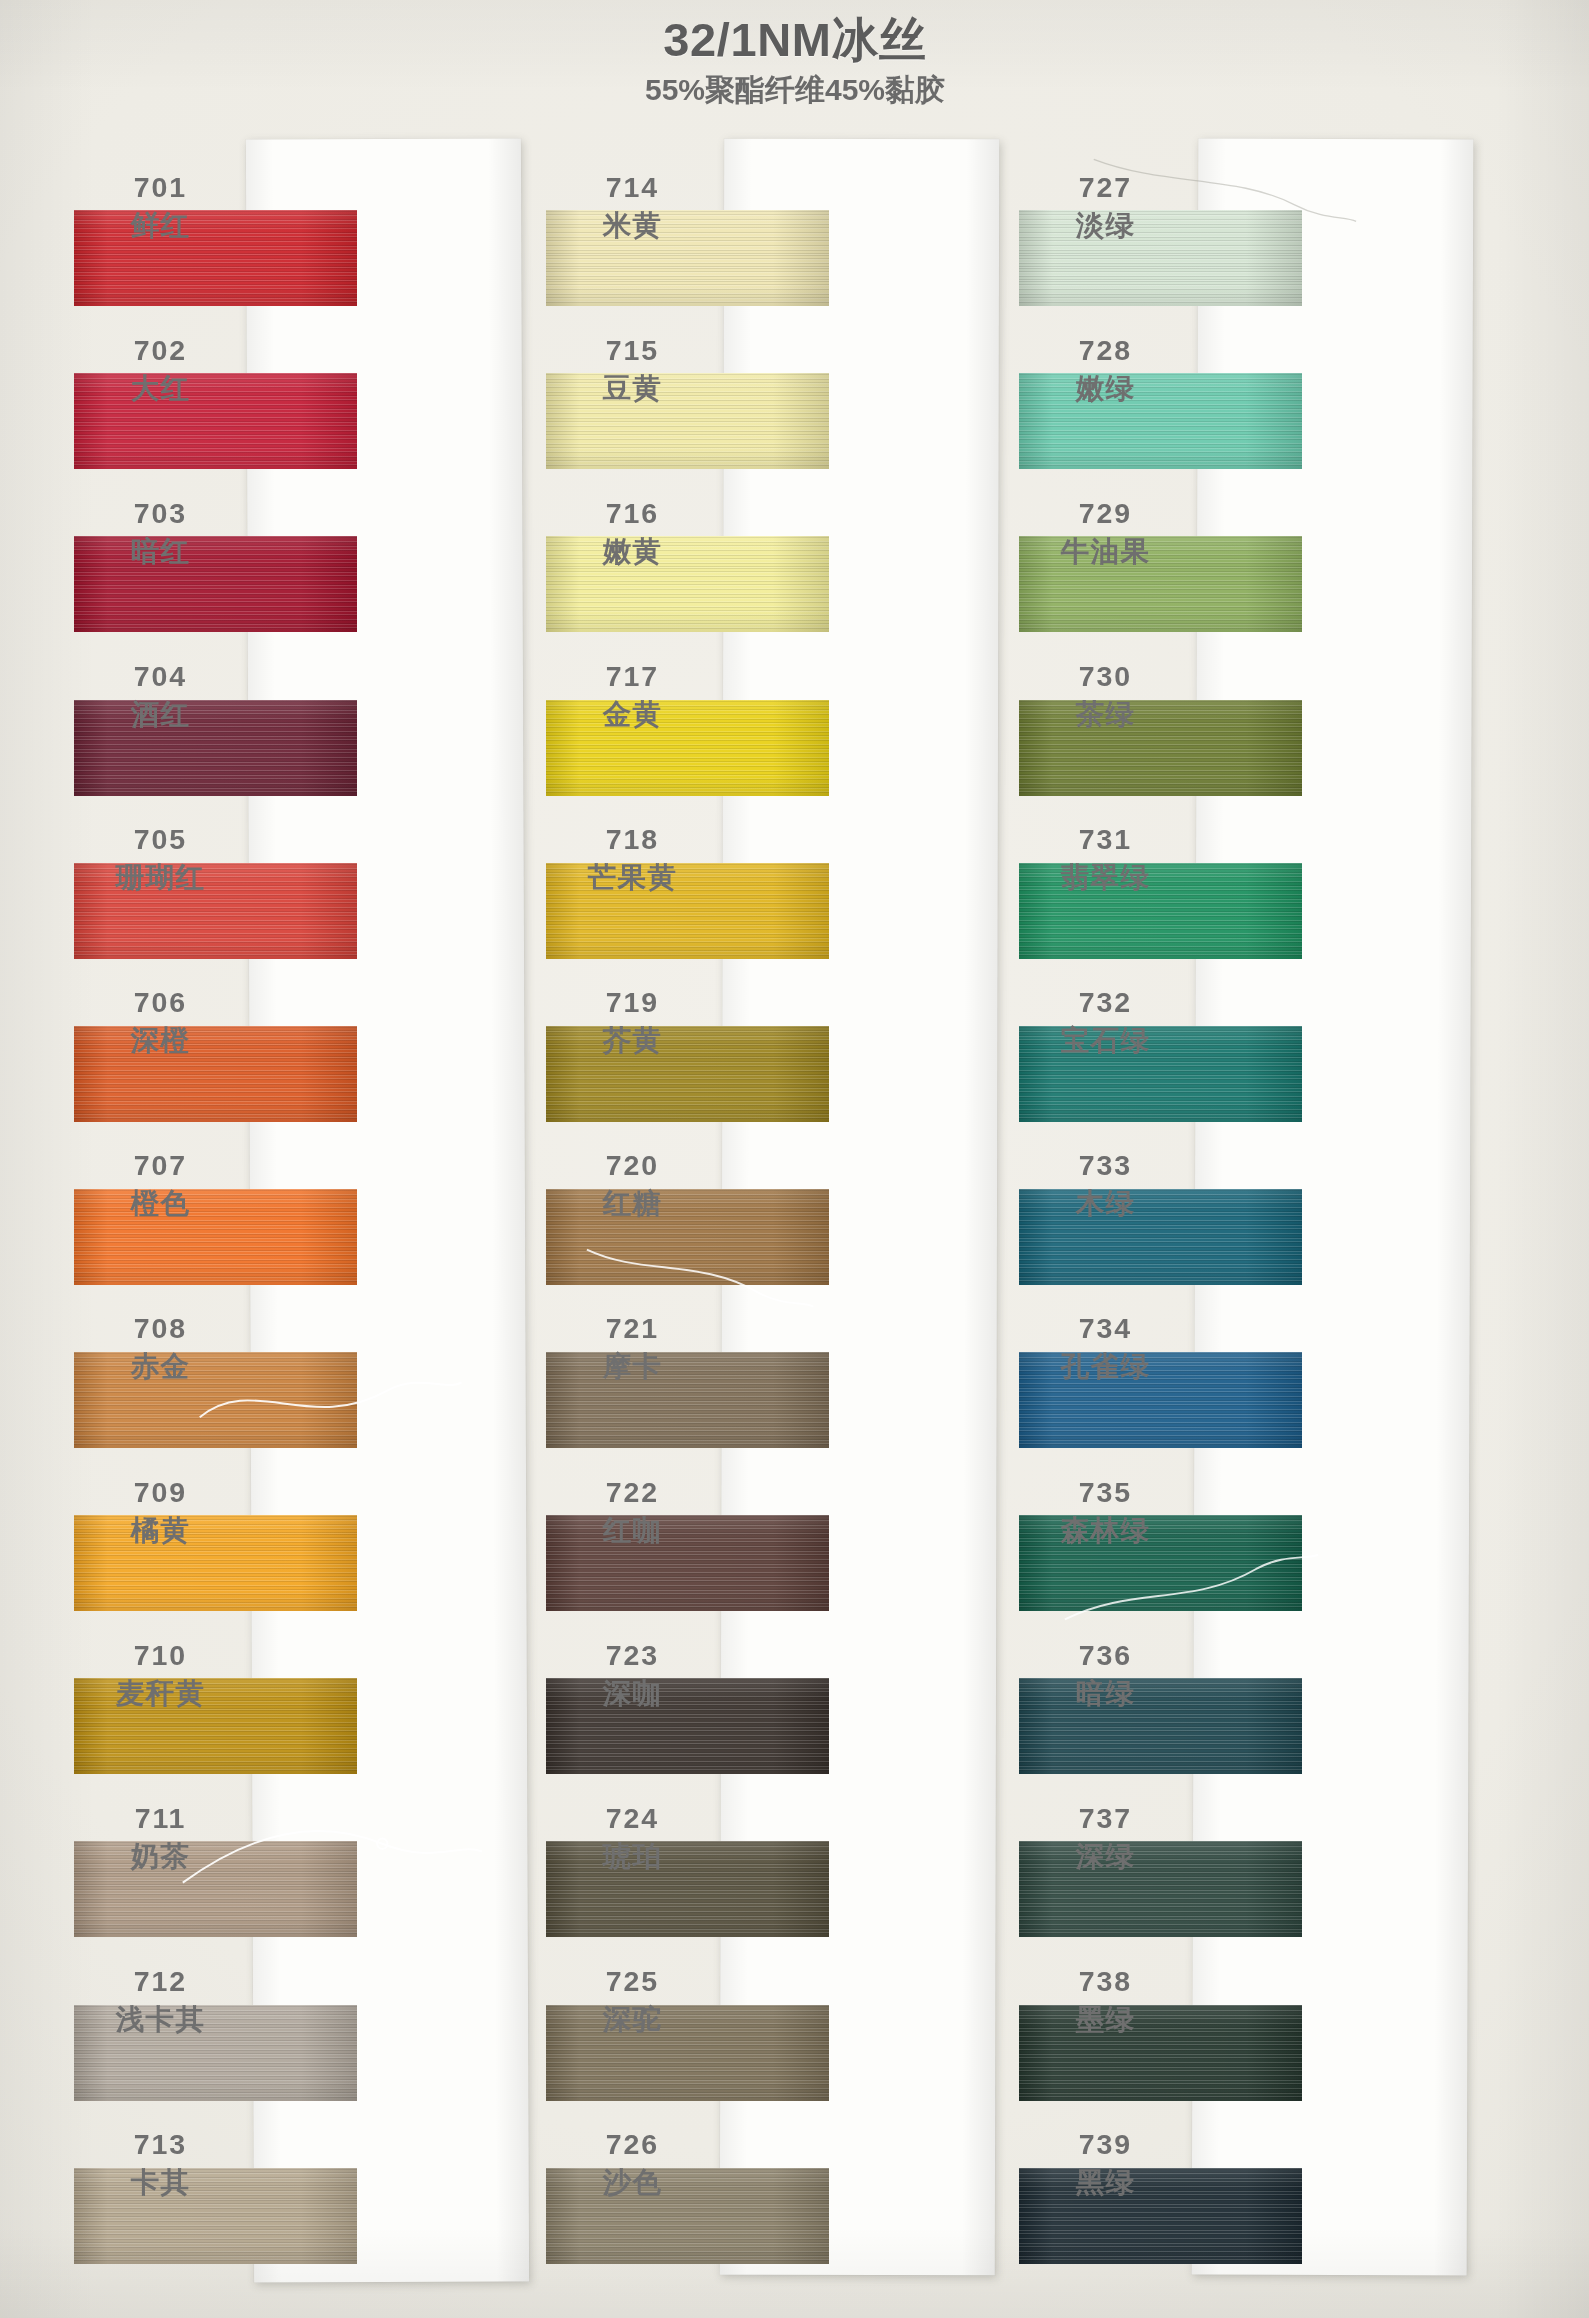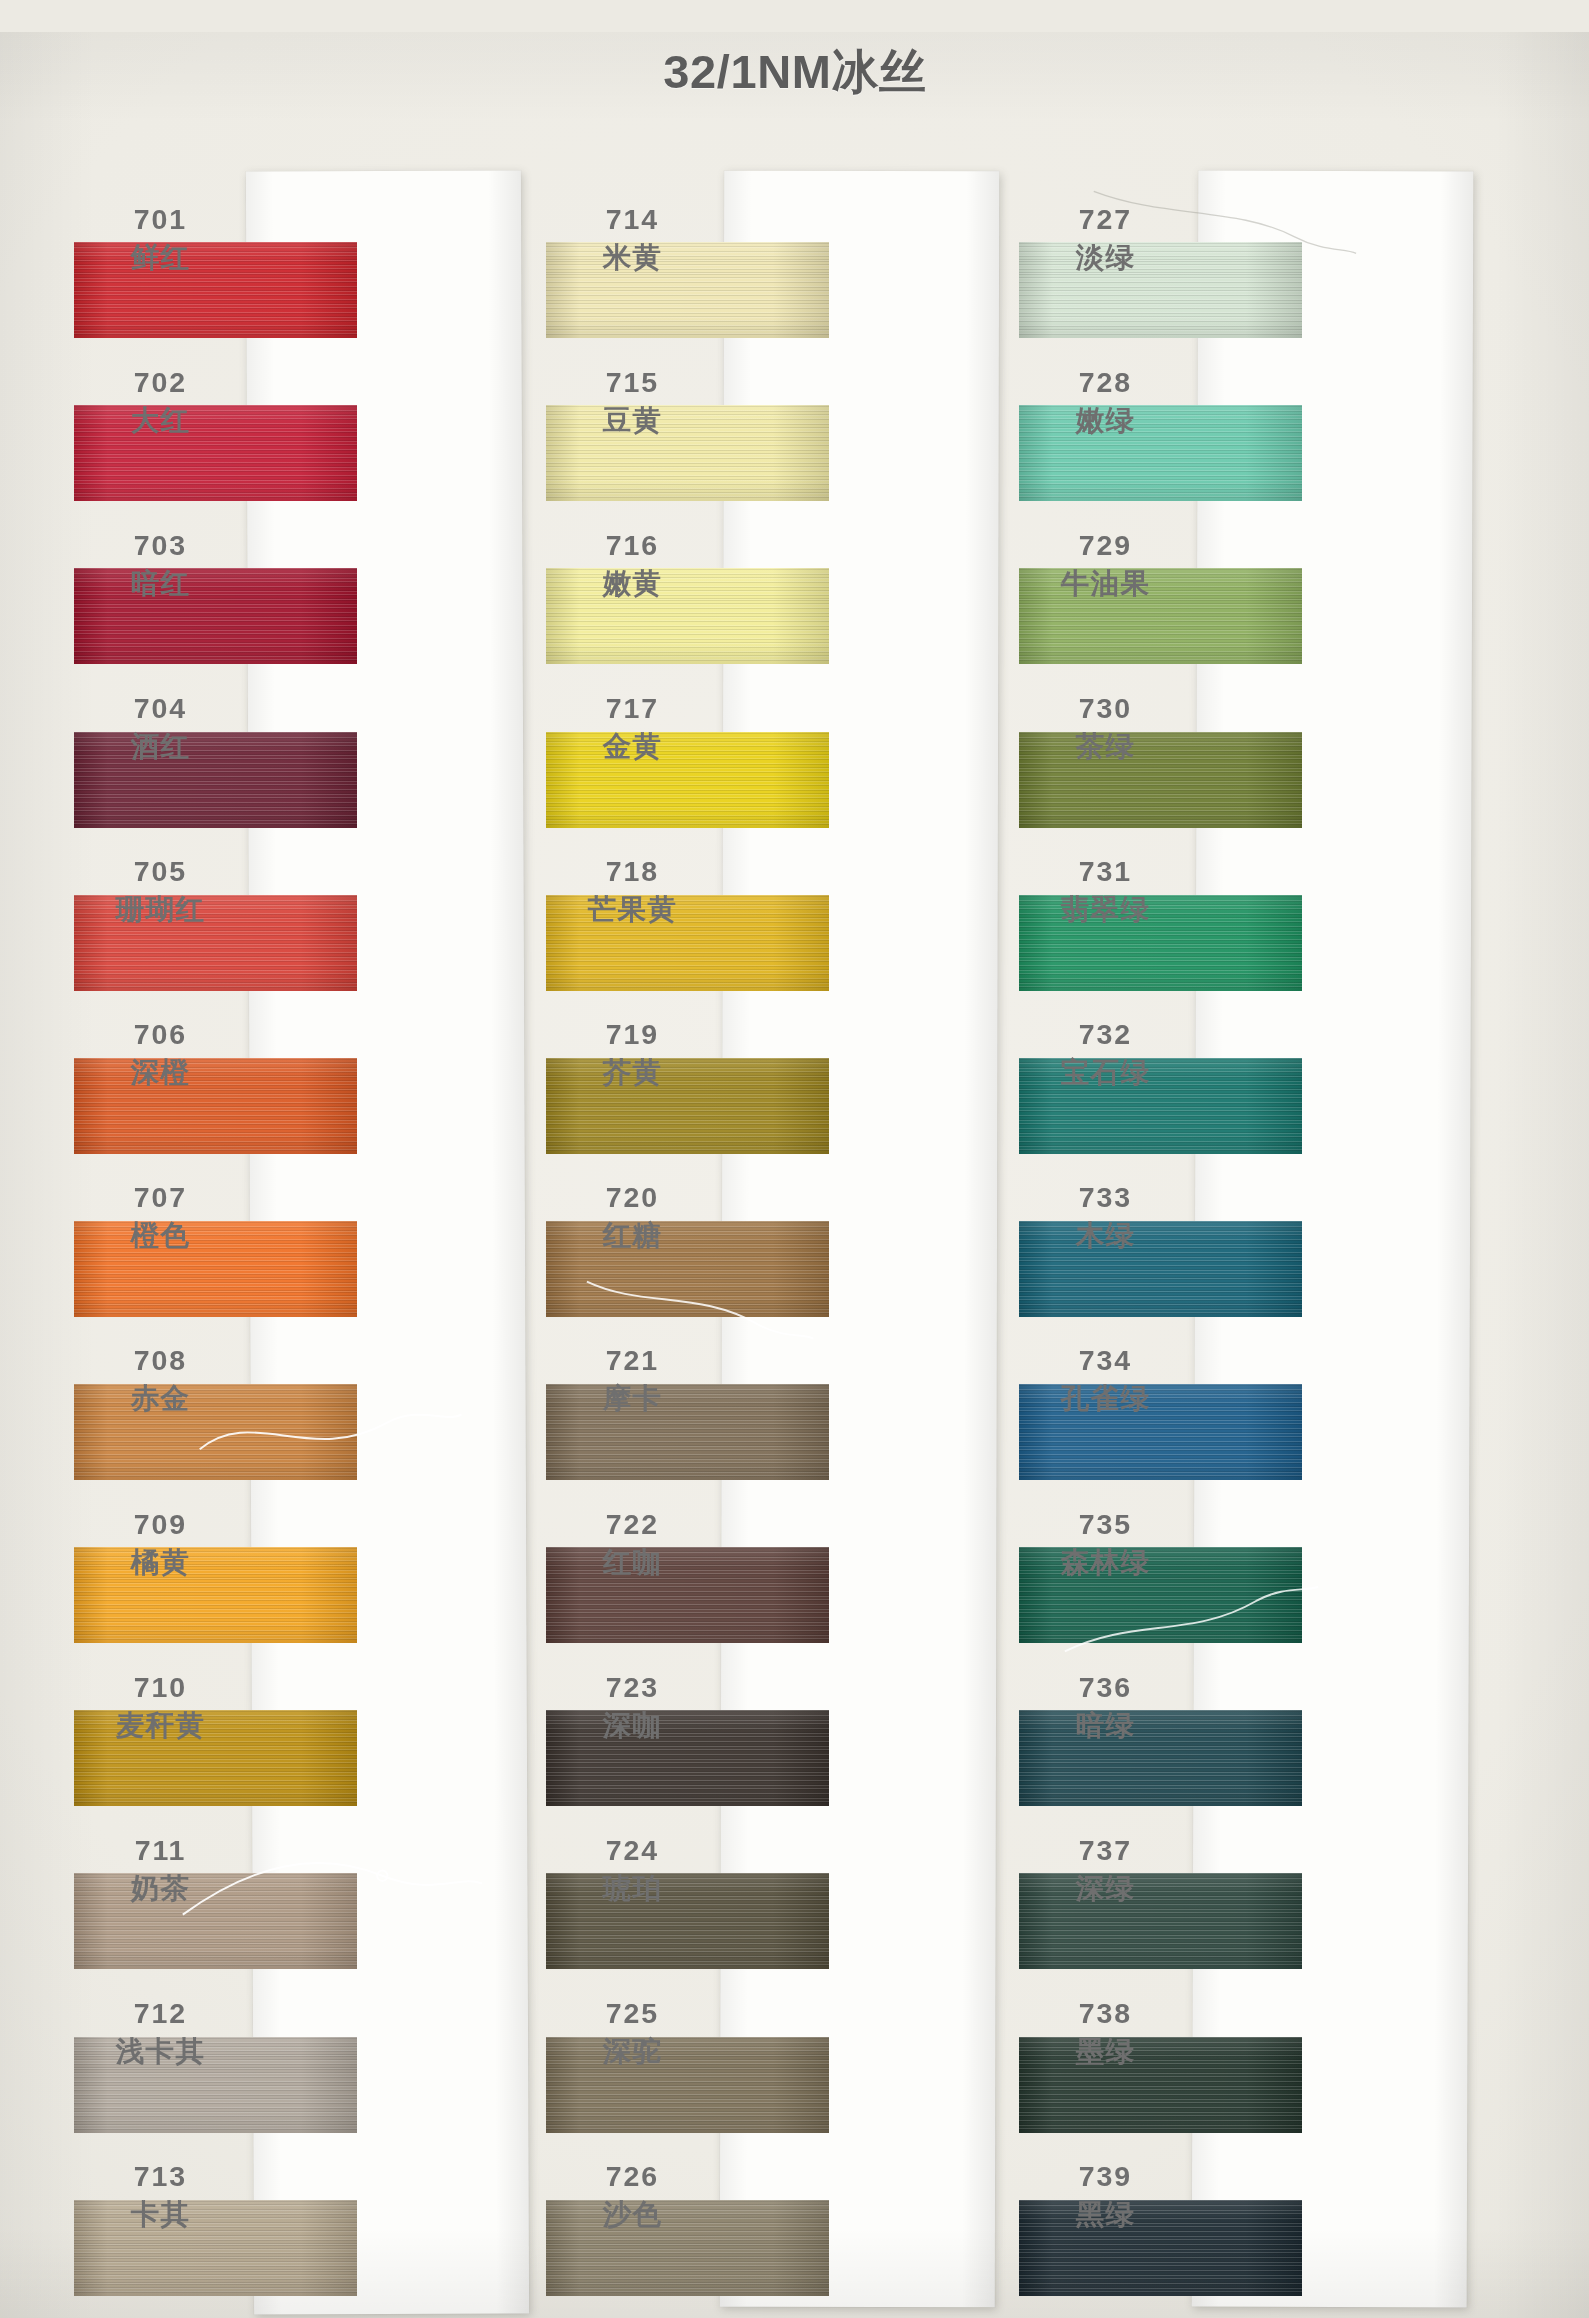--- a/index.html
+++ b/index.html
@@ -14,21 +14,20 @@
     overflow: hidden;
     position: relative;
   }
 
   
   #page {
     position: absolute;
     inset: 0;
     background:
       radial-gradient(ellipse 130% 110% at 48% 42%, #f2f0ea 0%, #eeece5 46%, #e5e3db 78%, #dedcd3 100%);
-    margin-top: 32px;
   }
   #page::after {
     content: "";
     position: absolute;
     inset: 0;
     pointer-events: none;
     background:
       linear-gradient(90deg, rgba(0,0,0,0.045) 0%, rgba(0,0,0,0) 6%, rgba(0,0,0,0) 94%, rgba(0,0,0,0.05) 100%),
       linear-gradient(180deg, rgba(0,0,0,0.035) 0%, rgba(0,0,0,0) 4%, rgba(0,0,0,0) 96%, rgba(0,0,0,0.05) 100%);
   }
@@ -188,20 +187,21 @@
     z-index: 9;
   }
 </style>
 </head>
 <body>
 
 <div id="page">
 
   <div id="header">
     <div id="title">32/1NM冰丝</div>
+    <div id="subtitle">55%聚酯纤维45%黏胶</div>
   </div>
 
   <div id="watermark">
   </div>
 
   <div class="column" id="col-0">
     <div class="card"></div>
   <div class="swatch" title="鲜红" style="top: 71px; height: 96px;">
         <div class="fill" style="background: rgb(204, 37, 44);"></div>
         <div class="threads"></div>

